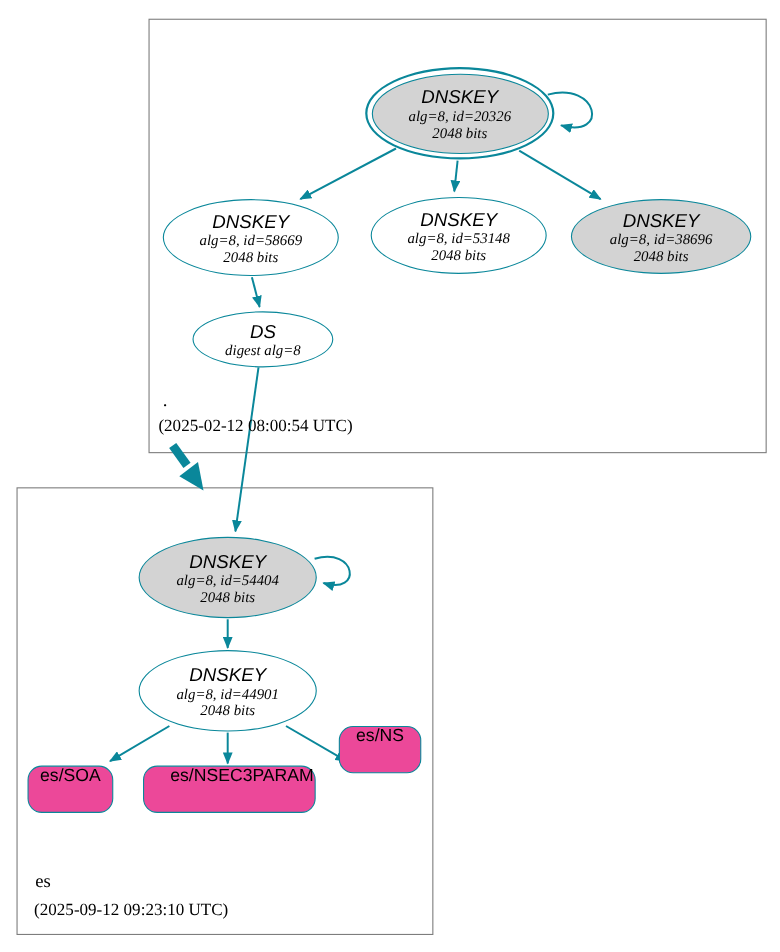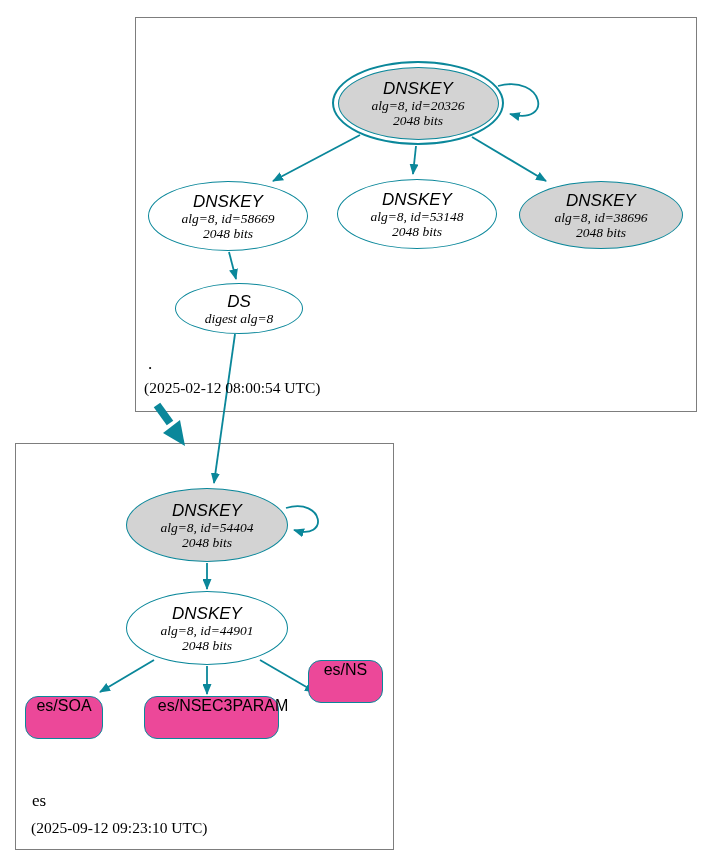--- a/index.html
+++ b/index.html
@@ -114,21 +114,21 @@
 
   <div class="node" style="left:126px; top:591px; width:162px; height:74px;">
     <div class="t">DNSKEY</div>
     <div class="d">alg=8, id=44901</div>
     <div class="d">2048 bits</div>
   </div>
 
   <div class="rrset" style="left:25px; top:696px; width:78px; height:43px;">
     <span>es/SOA</span>
   </div>
-  <div class="rrset" style="left:144px; top:696px; width:135px; height:43px;padding-left:23px;">
+  <div class="rrset" style="left:130px; top:696px; width:157px; height:43px;padding-left:23px;">
     <span>es/NSEC3PARAM</span>
   </div>
   <div class="rrset" style="left:308px; top:660px; width:75px; height:43px;">
     <span>es/NS</span>
   </div>
 
   <div class="zone-label" style="left:32px; top:791px;">es</div>
   <div class="zone-ts" style="left:31px; top:819px;">(2025-09-12 09:23:10 UTC)</div>
 
 </div>

